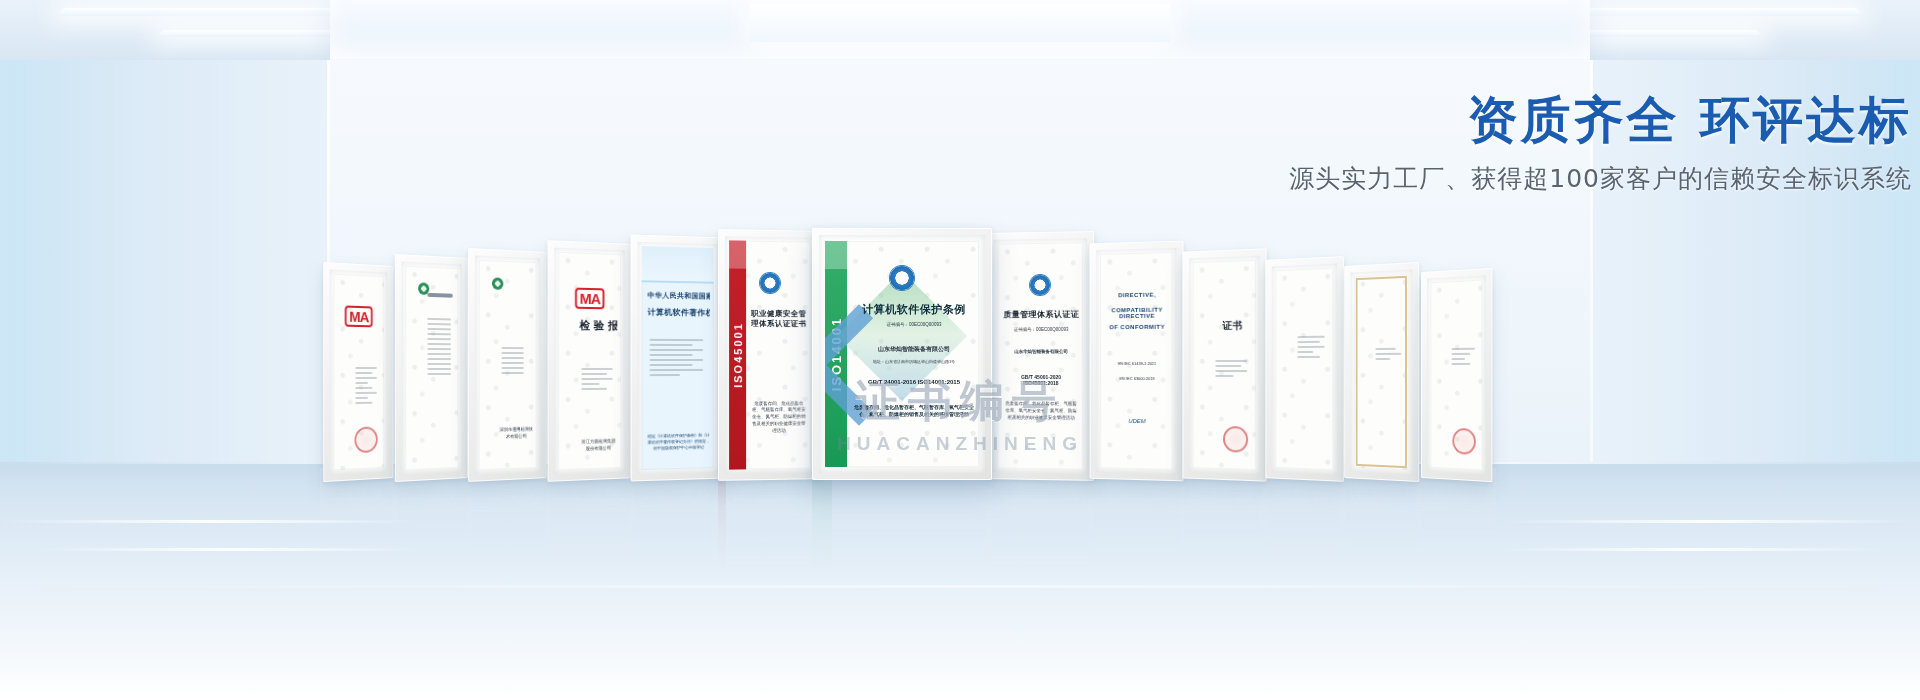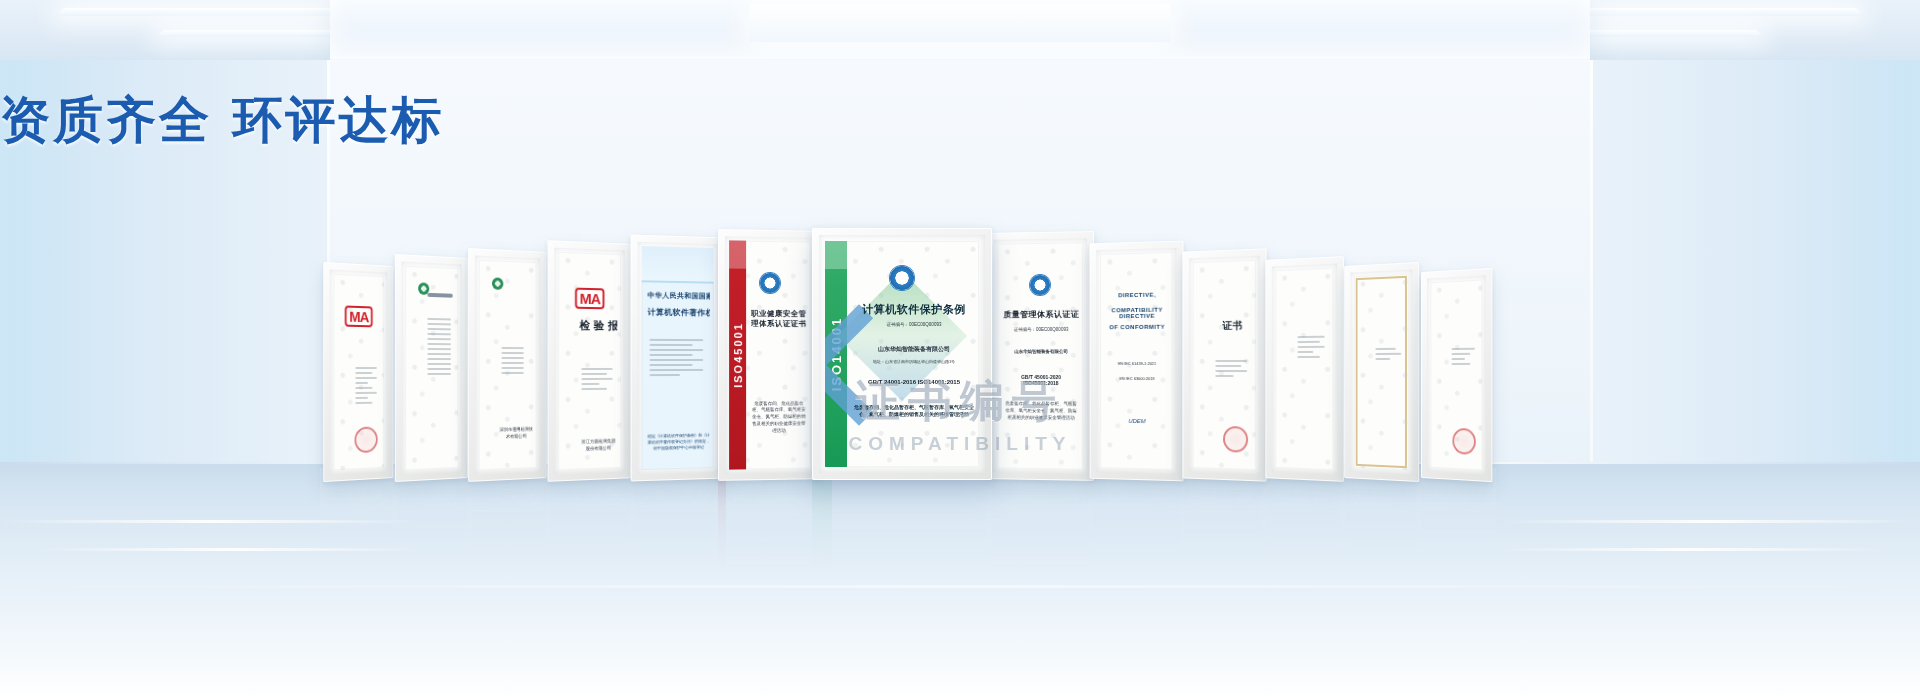--- a/index.html
+++ b/index.html
@@ -92,21 +92,21 @@
     background:linear-gradient(90deg,rgba(255,255,255,0),rgba(255,255,255,.95),rgba(255,255,255,0));
   }
   .fs1{ left:0px;  top:520px; width:420px; transform:skewX(58deg); }
   .fs2{ left:40px; top:548px; width:380px; transform:skewX(58deg); }
   .fs3{ right:0px; top:520px; width:420px; transform:skewX(-58deg); }
   .fs4{ right:40px;top:548px; width:380px; transform:skewX(-58deg); }
   .fs5{ left:0;    top:585px; width:1920px; transform:none; opacity:.55;}
 
   
   .headline-wrap{
-    position:absolute; left:0; right:8px; top:92px; text-align:left; z-index:30;
+    position:absolute; left:0; right:8px; top:92px; text-align:right; z-index:30;padding-left:27px;
   }
   .headline{
     font-family:"DejaVu Sans","Liberation Sans",sans-serif;
     font-weight:bold;
     font-size:50px;
     letter-spacing:3px;
     color:#1b5cb0;
     line-height:1.12;
     text-shadow:0 2px 3px rgba(255,255,255,.85);
   }
@@ -304,20 +304,21 @@
   <div class="floor"></div>
   <div class="floor-line"></div>
   <div class="floor-streak fs1"></div>
   <div class="floor-streak fs2"></div>
   <div class="floor-streak fs3"></div>
   <div class="floor-streak fs4"></div>
   <div class="floor-streak fs5"></div>
 
   <div class="headline-wrap">
     <div class="headline">资质齐全 环评达标</div>
+    <div class="subline">源头实力工厂、获得超100家客户的信赖安全标识系统</div>
   </div>
 
   <div class="cert-stage">
 
     <div class="frame" style="left:20px; width:78px; height:216px; transform:perspective(900px) rotateY(26deg);">
       <div class="mat">
           <div class="paper">
         <div class="wmk"></div>
         <div class="ma-badge">MA</div>
         <div class="lines" style="top:46%">
@@ -558,16 +559,16 @@
     <div class="refl" style="left:686px; width:108px; height:100px;"></div>
     <div class="refl" style="left:788px; width:96px;  height:94px;"></div>
     <div class="refl" style="left:880px; width:88px;  height:90px;"></div>
     <div class="refl" style="left:962px; width:84px;  height:86px;"></div>
     <div class="refl" style="left:1040px;width:82px;  height:82px;"></div>
     <div class="refl" style="left:1116px;width:80px;  height:78px;"></div>
   </div>
 
   <div class="brandmark">
     <div class="cn">证书编号</div>
-    <div class="en">COMPATIBILITY</div>
+    <div class="en">HUACANZHINENG</div>
   </div>
 
 </div>
 
 </body></html>

